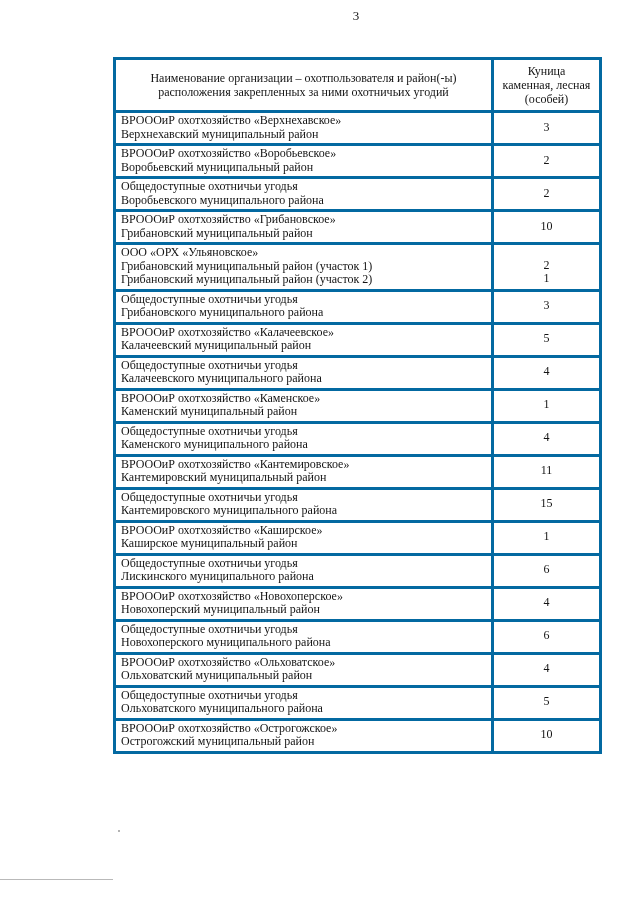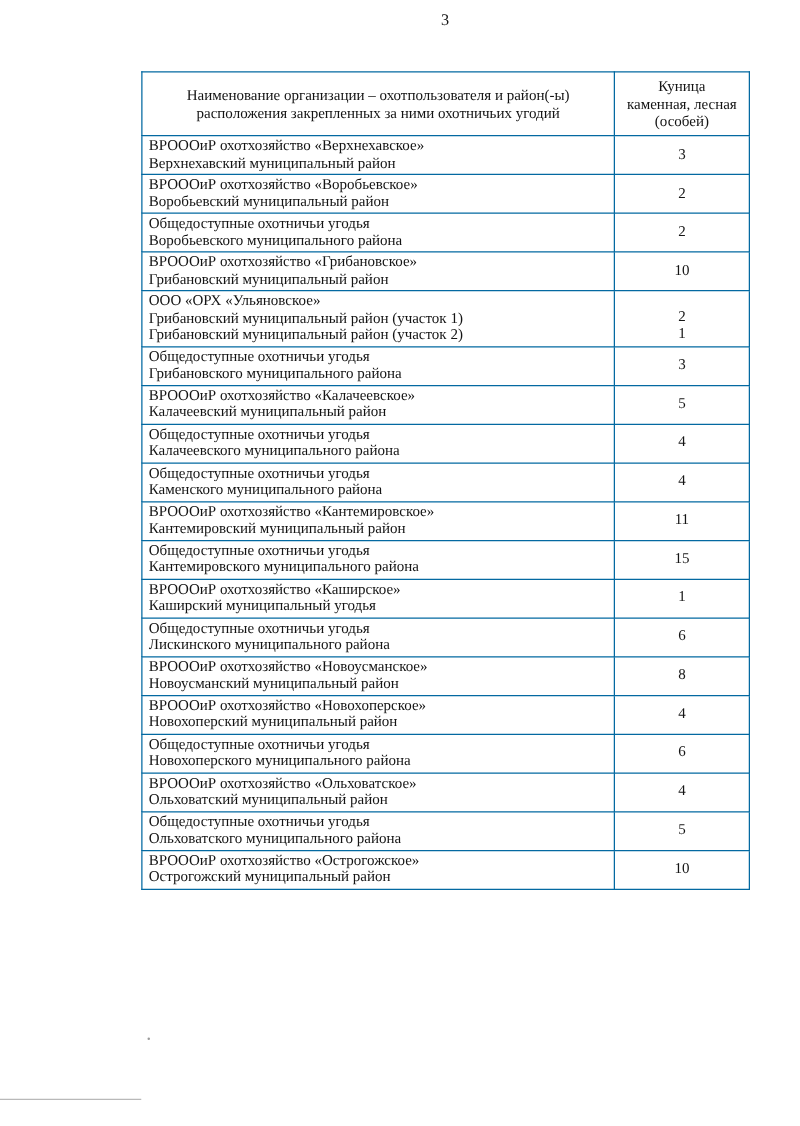--- a/index.html
+++ b/index.html
@@ -27,21 +27,21 @@
   .doc-table {
     position: absolute;
     top: 57px;
     left: 113px;
     width: 486px;
     border-collapse: collapse;
     table-layout: fixed;
     font-size: 12px;
   }
   .doc-table th, .doc-table td {
-    border: 1px solid #0369a1;
+    border: 3px solid #0369a1;
   }
   .doc-table th {
     font-weight: normal;
     text-align: center;
     vertical-align: middle;
     padding: 4px 6px;
     line-height: 14px;
     white-space: pre-line;
   }
   .org-cell {
@@ -173,20 +173,29 @@
           <td class="org-cell">
             <div class="line">Общедоступные охотничьи угодья</div>
             <div class="line">Калачеевского муниципального района</div>
           </td>
           <td class="count-cell">
             <div>4</div>
           </td>
         </tr>
         <tr>
           <td class="org-cell">
+            <div class="line">ВРОООиР охотхозяйство «Каменское»</div>
+            <div class="line">Каменский муниципальный район</div>
+          </td>
+          <td class="count-cell">
+            <div>1</div>
+          </td>
+        </tr>
+        <tr>
+          <td class="org-cell">
             <div class="line">Общедоступные охотничьи угодья</div>
             <div class="line">Каменского муниципального района</div>
           </td>
           <td class="count-cell">
             <div>4</div>
           </td>
         </tr>
         <tr>
           <td class="org-cell">
             <div class="line">ВРОООиР охотхозяйство «Кантемировское»</div>
@@ -201,42 +210,33 @@
             <div class="line">Общедоступные охотничьи угодья</div>
             <div class="line">Кантемировского муниципального района</div>
           </td>
           <td class="count-cell">
             <div>15</div>
           </td>
         </tr>
         <tr>
           <td class="org-cell">
             <div class="line">ВРОООиР охотхозяйство «Каширское»</div>
-            <div class="line">Каширский муниципальный угодья</div>
+            <div class="line">Каширское муниципальный район</div>
           </td>
           <td class="count-cell">
             <div>1</div>
           </td>
         </tr>
         <tr>
           <td class="org-cell">
             <div class="line">Общедоступные охотничьи угодья</div>
             <div class="line">Лискинского муниципального района</div>
           </td>
           <td class="count-cell">
             <div>6</div>
-          </td>
-        </tr>
-        <tr>
-          <td class="org-cell">
-            <div class="line">ВРОООиР охотхозяйство «Новоусманское»</div>
-            <div class="line">Новоусманский муниципальный район</div>
-          </td>
-          <td class="count-cell">
-            <div>8</div>
           </td>
         </tr>
         <tr>
           <td class="org-cell">
             <div class="line">ВРОООиР охотхозяйство «Новохоперское»</div>
             <div class="line">Новохоперский муниципальный район</div>
           </td>
           <td class="count-cell">
             <div>4</div>
           </td>

